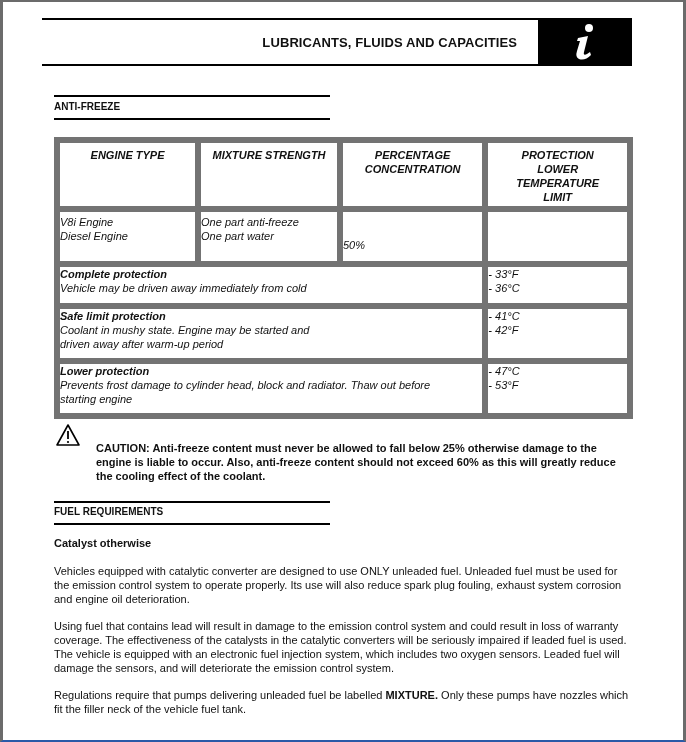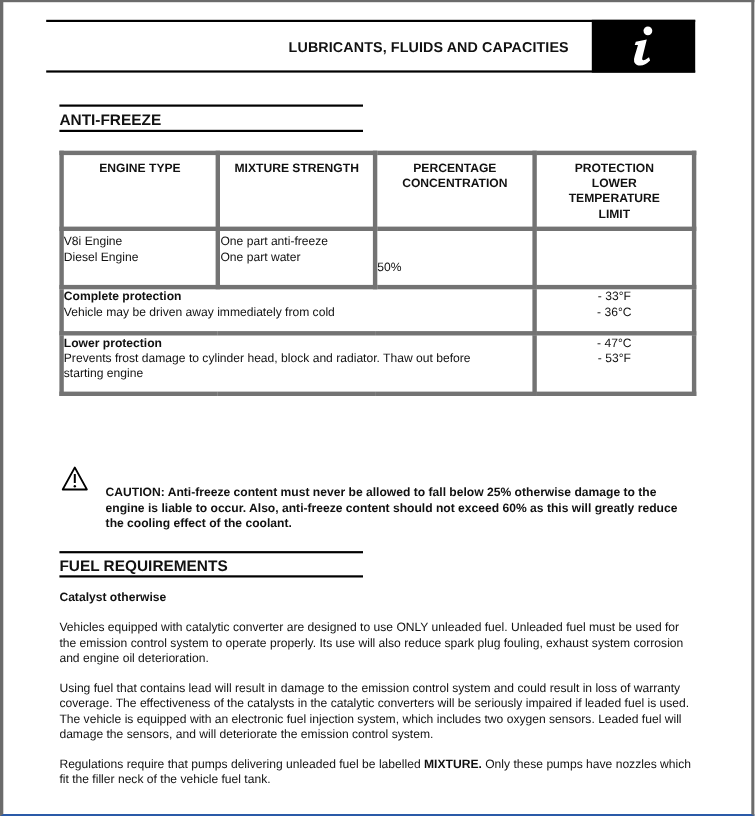--- a/index.html
+++ b/index.html
@@ -23,34 +23,34 @@
   .hdr-title {
     position: absolute; left: 200px; top: 35px; width: 317px; text-align: right;
     font-weight: bold; font-size: 13px; letter-spacing: 0.1px;
   }
   .info-box {
     position: absolute; left: 538px; top: 18px; width: 94px; height: 48px; background: #000;
     display: flex; align-items: center; justify-content: center;
   }
   .info-box svg { display: block; }
   .sec-rule { position: absolute; left: 54px; width: 276px; height: 2px; background: #000; }
-  .sec-title { position: absolute; left: 54px; font-weight: bold; font-size: 14px; }
+  .sec-title { position: absolute; left: 54px; font-weight: bold; font-size: 10px; }
   table.af {
     position: absolute; left: 54px; top: 137px; width: 579px;
     border-collapse: collapse; font-size: 11px;
   }
-  table.af td, table.af th { border: 4px solid #737373; padding: 0; vertical-align: top; }
+  table.af td, table.af th { border: 6px solid #737373; padding: 0; vertical-align: top; font-style: italic; }
   table.af th { font-weight: bold; text-align: center; padding-top: 5px; line-height: 14px; }
   .c1 { width: 145px; } .c2 { width: 144px; } .c3 { width: 144px; } .c4 { width: 145px; }
   .center { text-align: left; }
   .row-data td { height: 40px; line-height: 14px; }
   .row-data .pad { padding-top: 3px; }
   .prot-title { font-weight: bold; }
   .prot-cell { padding: 4px 6px 0 6px; line-height: 14px; }
-  .temp-cell { text-align: center; padding-top: 4px; line-height: 14px; }
+  .temp-cell { text-align: left; padding-top: 4px; line-height: 14px; }
   .caution {
     position: absolute; left: 96px; top: 441px; width: 530px;
     font-weight: bold; font-size: 11px; line-height: 14px;
   }
   .warn-icon { position: absolute; left: 55px; top: 423px; }
   .sub-title { position: absolute; left: 54px; top: 537px; font-weight: bold; font-size: 11px; }
   .para { position: absolute; left: 54px; width: 580px; font-size: 11px; line-height: 14px; }
   .para b { font-weight: bold; }
 </style>
 </head>
@@ -107,20 +107,30 @@
   <tr style="height:42px;">
     <td colspan="3" class="prot-cell">
       <div class="prot-title">Complete protection</div>
       <div>Vehicle may be driven away immediately from cold</div>
     </td>
     <td class="temp-cell">
       <div>- 33°F</div>
       <div>- 36°C</div>
     </td>
   </tr>
+  <tr style="height:55px;">
+    <td colspan="3" class="prot-cell" style="padding-right:170px;">
+      <div class="prot-title">Safe limit protection</div>
+      <div>Coolant in mushy state. Engine may be started and driven away after warm-up period</div>
+    </td>
+    <td class="temp-cell">
+      <div>- 41°C</div>
+      <div>- 42°F</div>
+    </td>
+  </tr>
   <tr style="height:55px;margin-left:22px;">
     <td colspan="3" class="prot-cell" style="padding-right:30px;">
       <div class="prot-title">Lower protection</div>
       <div>Prevents frost damage to cylinder head, block and radiator. Thaw out before starting engine</div>
     </td>
     <td class="temp-cell">
       <div>- 47°C</div>
       <div>- 53°F</div>
     </td>
   </tr>

